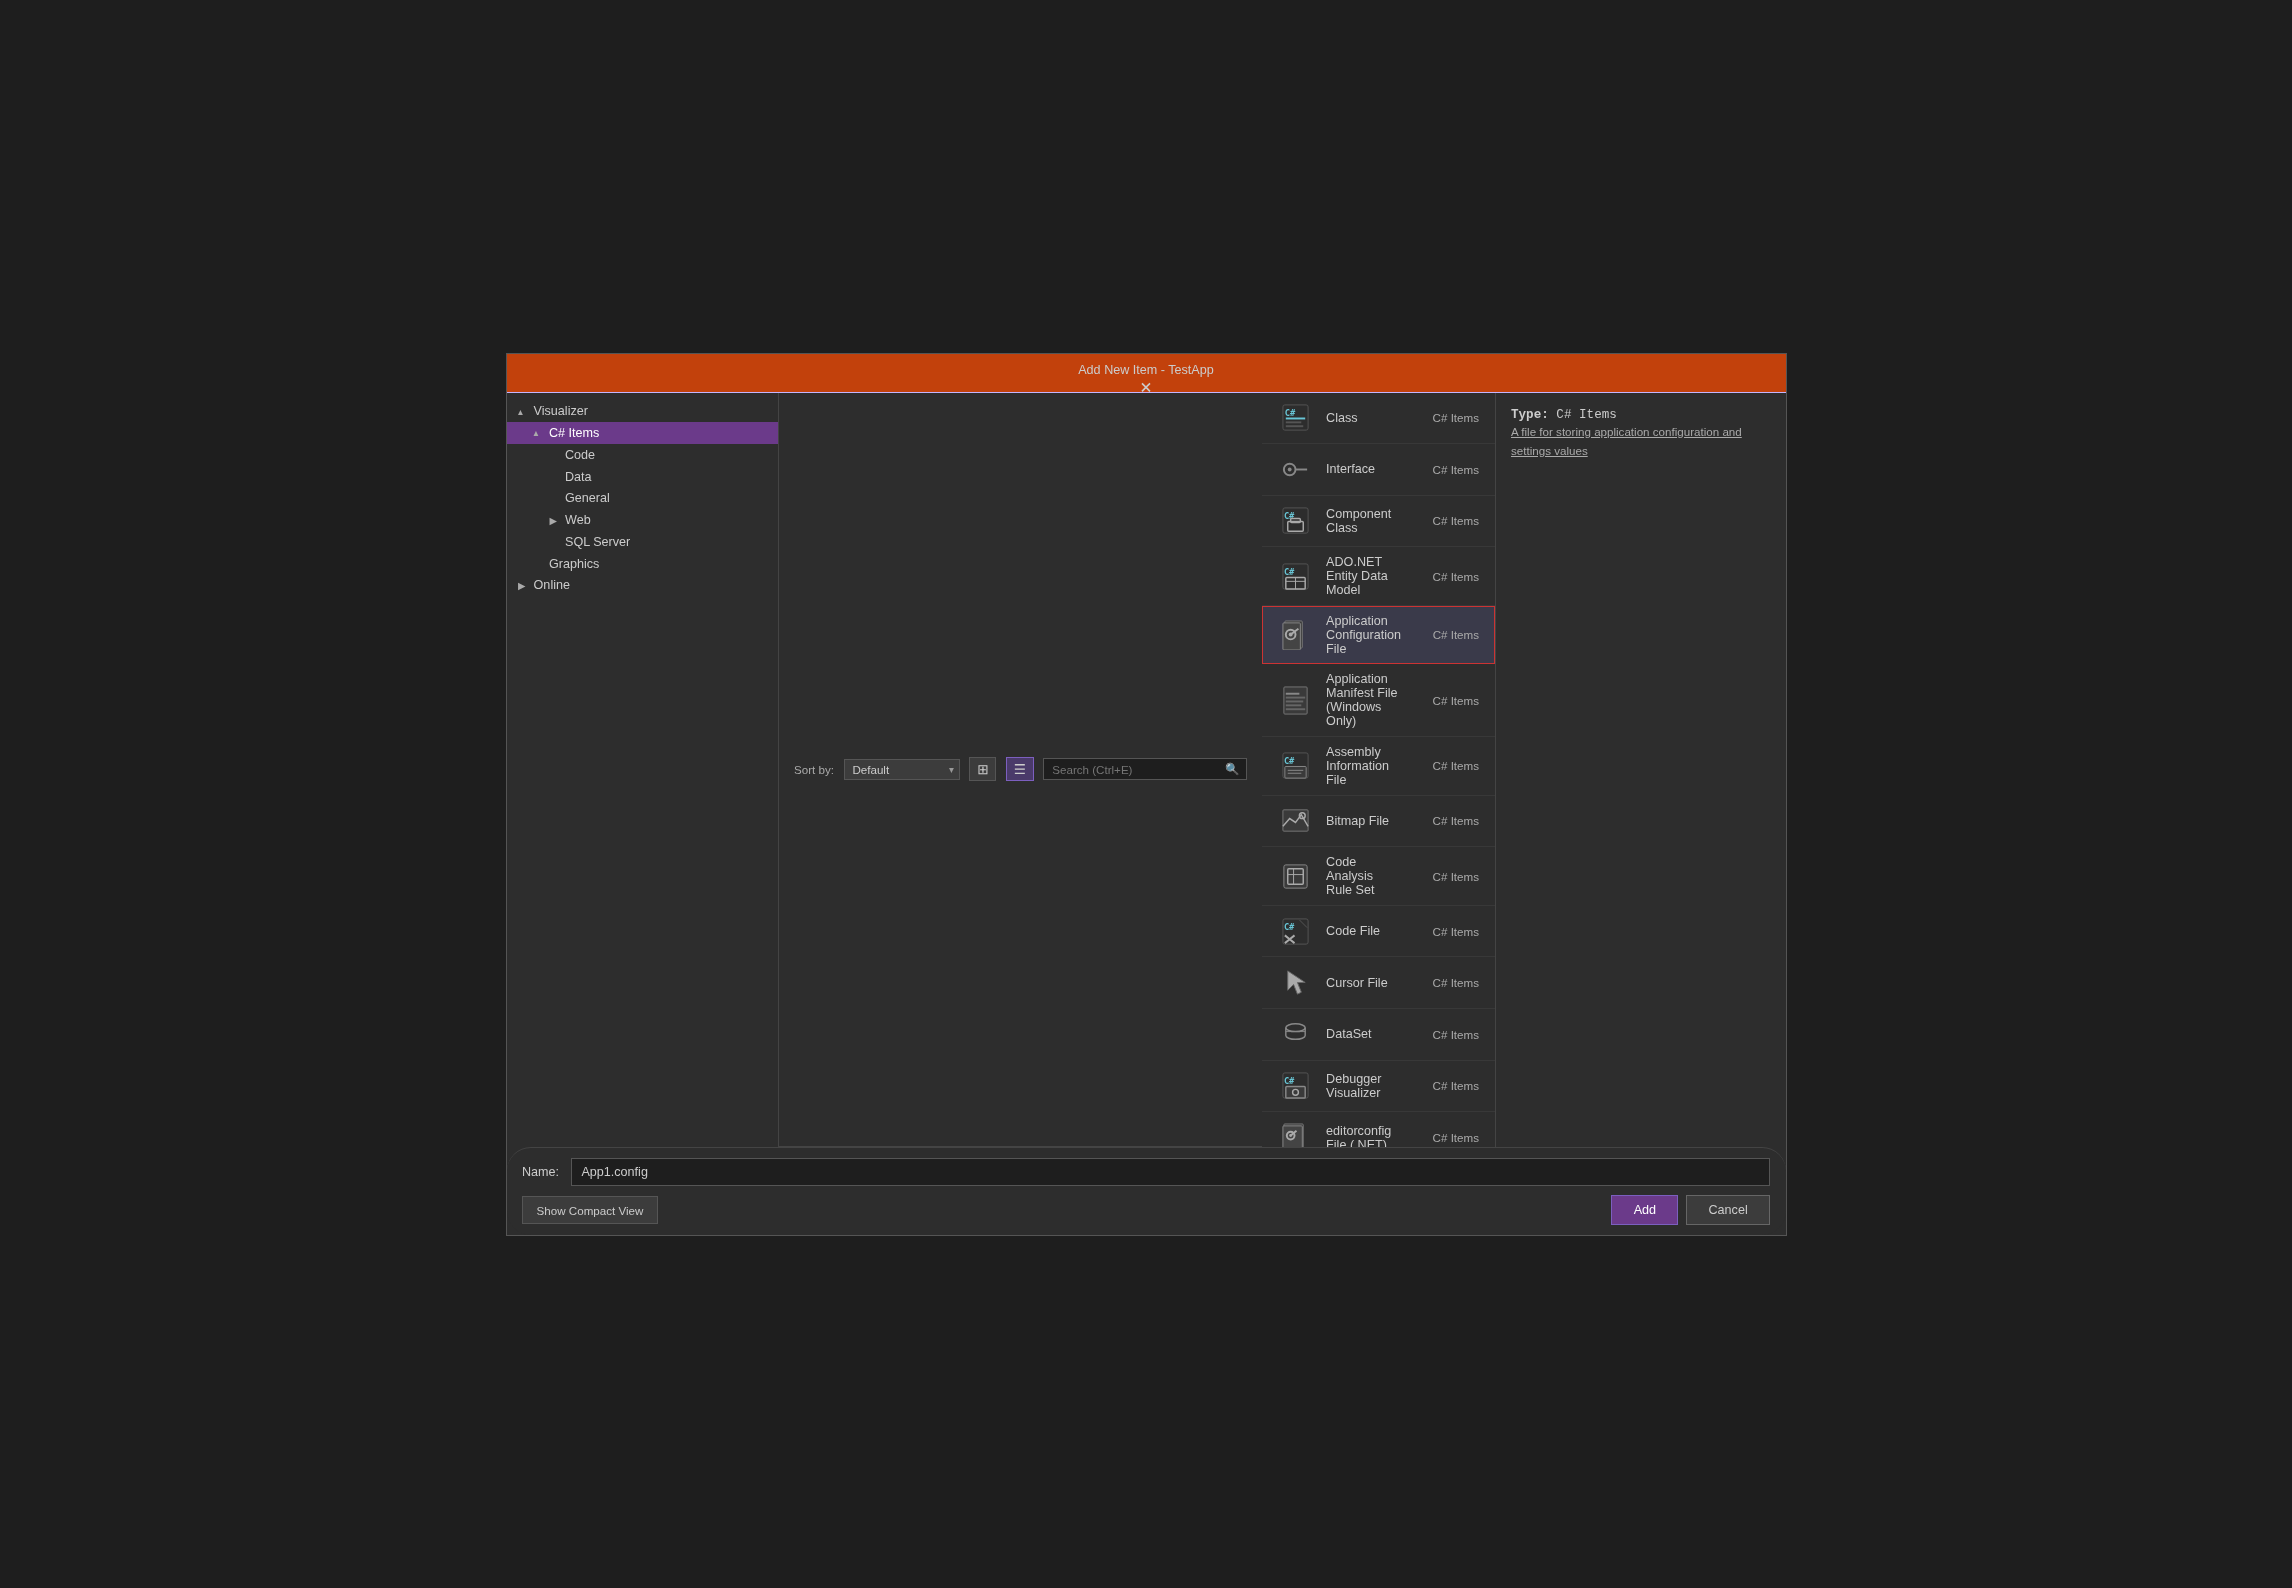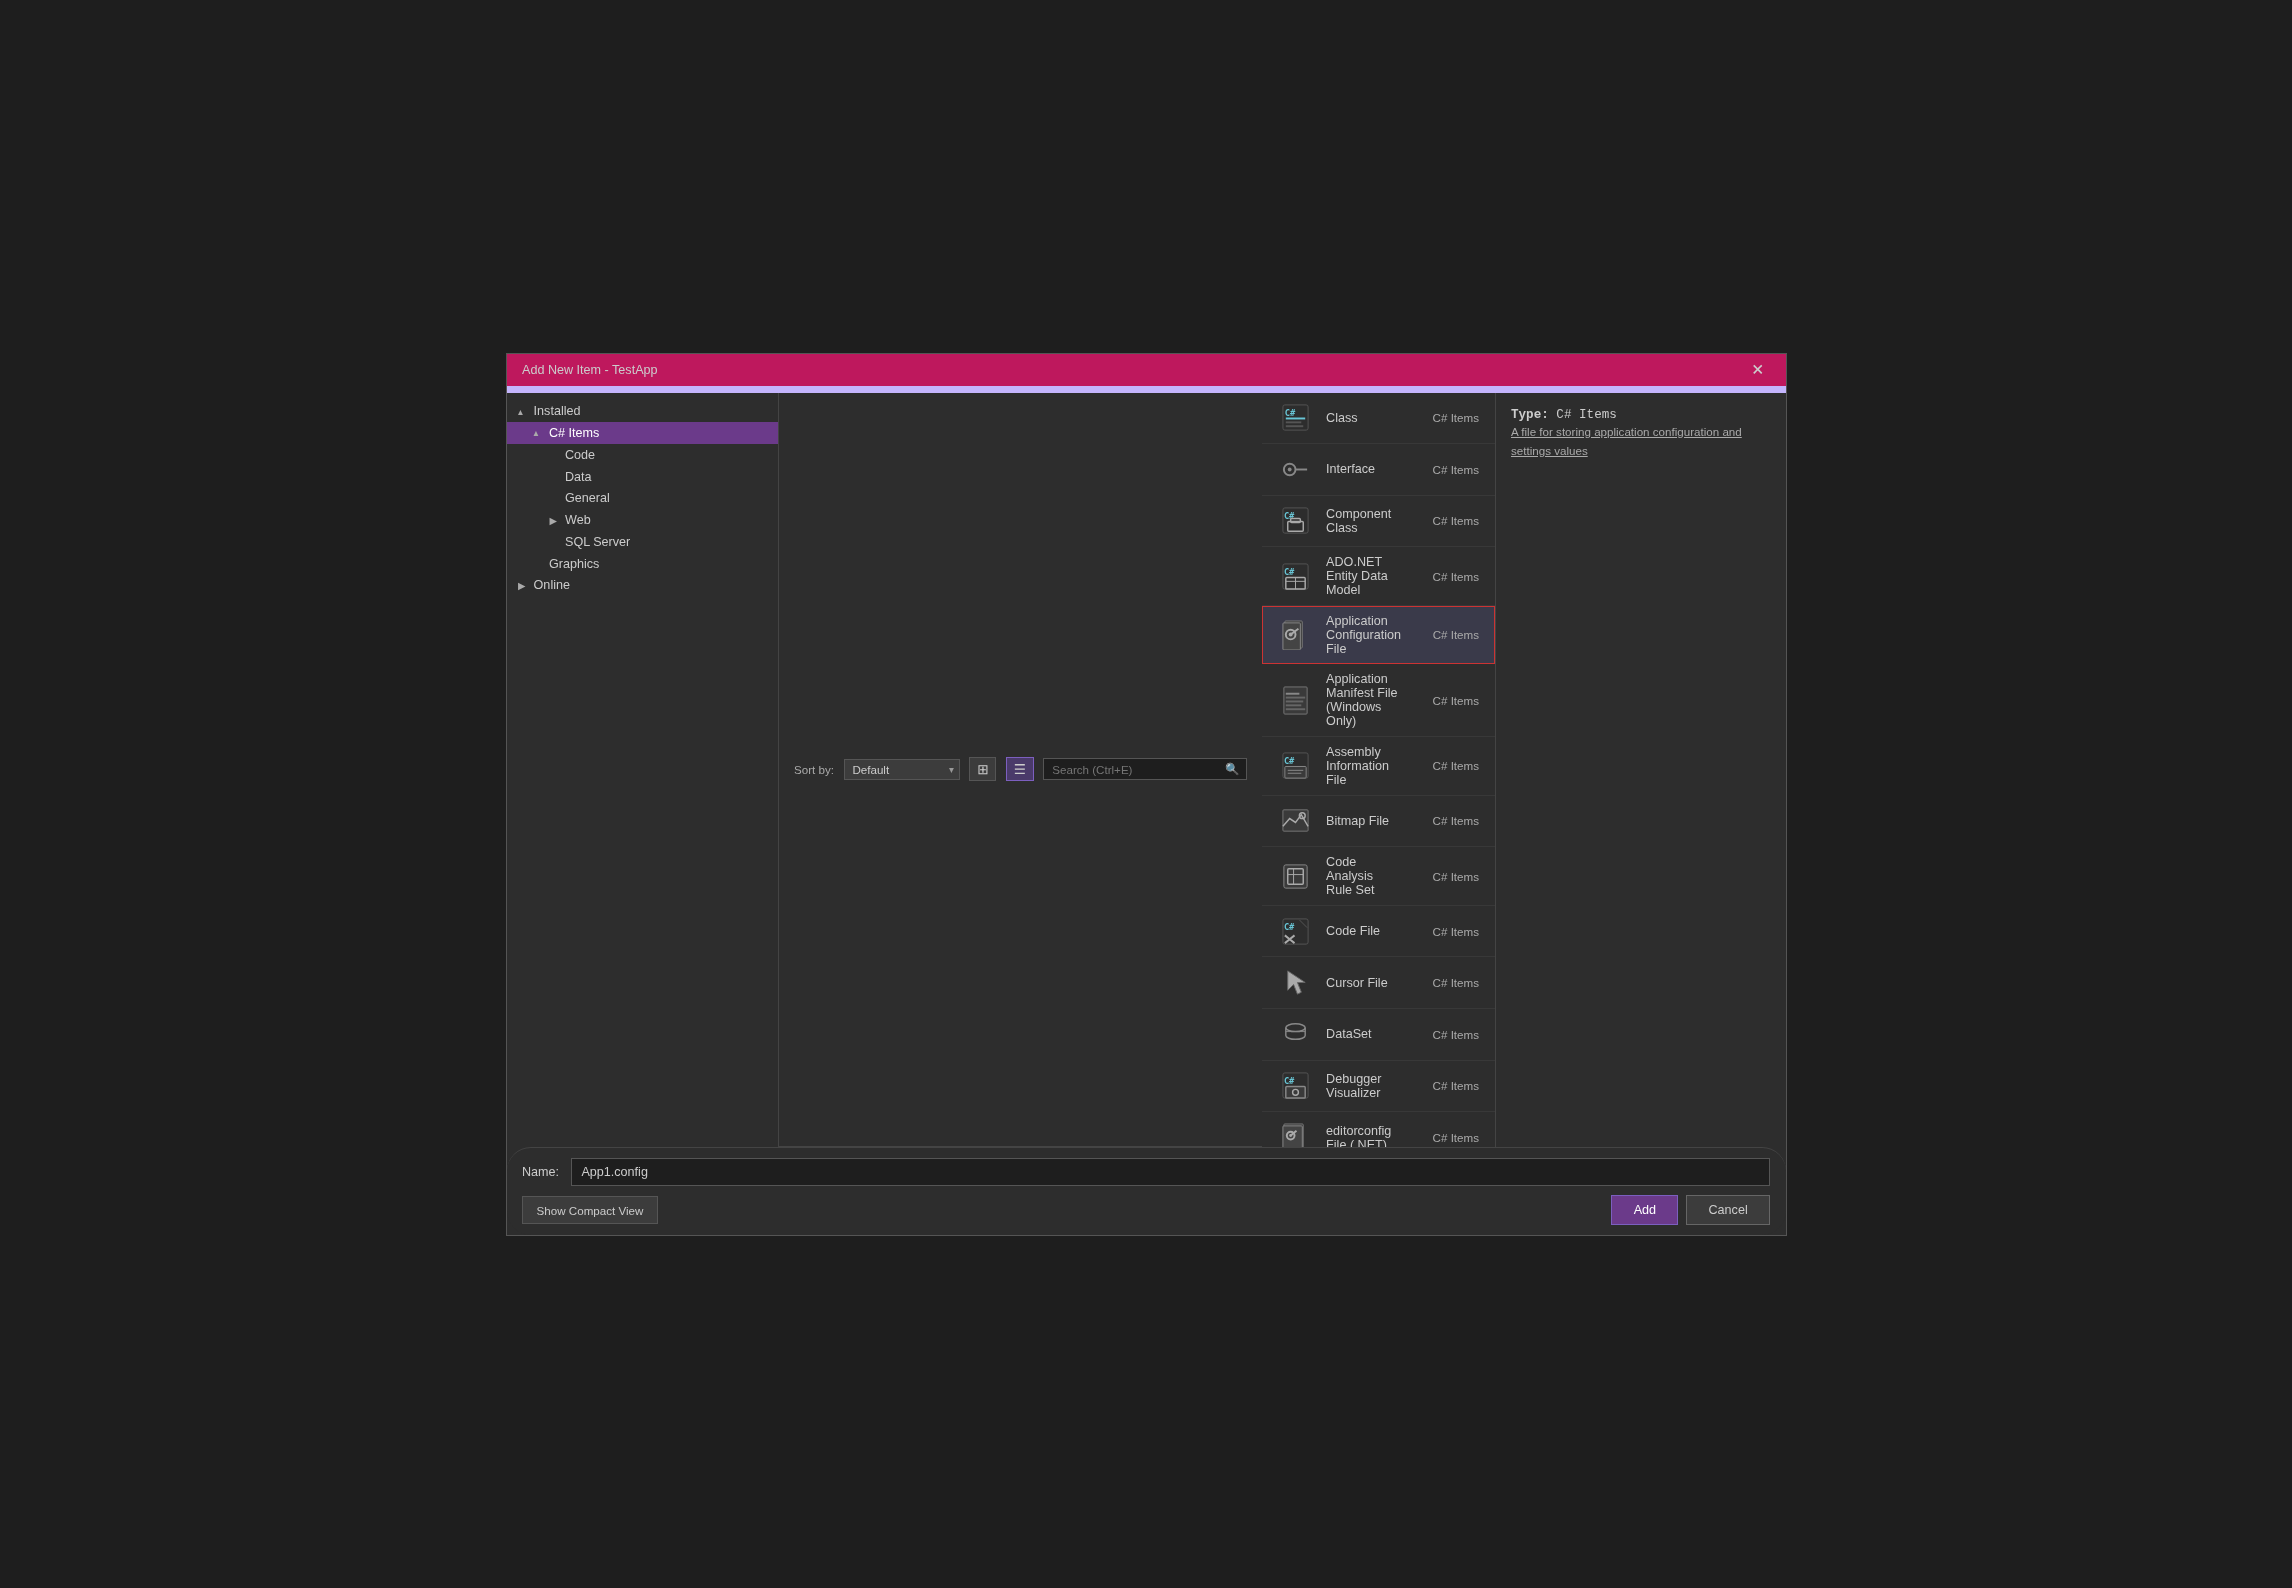--- a/index.html
+++ b/index.html
@@ -16,28 +16,29 @@
     .dialog {
       width: 1281px;
       height: 883px;
       background: #2d2d2d;
       border: 1px solid #555;
       display: flex;
       flex-direction: column;
       position: relative;
     }
     .title-bar {
-      background: #be185d;
+      background: #c2410c;
       padding: 9.7px 15.5px;
       display: flex;
       justify-content: space-between;
       align-items: center;
-      border-bottom: 7px solid #c4b5fd;
+      border-bottom: 1px solid #c4b5fd;
       height: 39px;
       flex-shrink: 0;
+      flex-direction: column;
     }
     .title-bar-text {
       color: #cccccc;
       font-size: 12.6px;
     }
     .close-btn {
       cursor: pointer;
       color: #cccccc;
       font-size: 15.5px;
       background: none;
@@ -297,21 +298,21 @@
     <span class="title-bar-text">Add New Item - TestApp</span>
     <button class="close-btn">✕</button>
   </div>
 
   <div class="main-content">
 
     <div class="sidebar">
 
       <div class="sidebar-item level0">
         <span class="tree-arrow">▴</span>
-        <span>Installed</span>
+        <span>Visualizer</span>
       </div>
 
       <div class="sidebar-item level1 selected">
         <span class="tree-arrow">▴</span>
         <span>C# Items</span>
       </div>
 
       <div class="sidebar-item level2">
         <span class="tree-arrow">&nbsp;</span>
         <span>Code</span>

